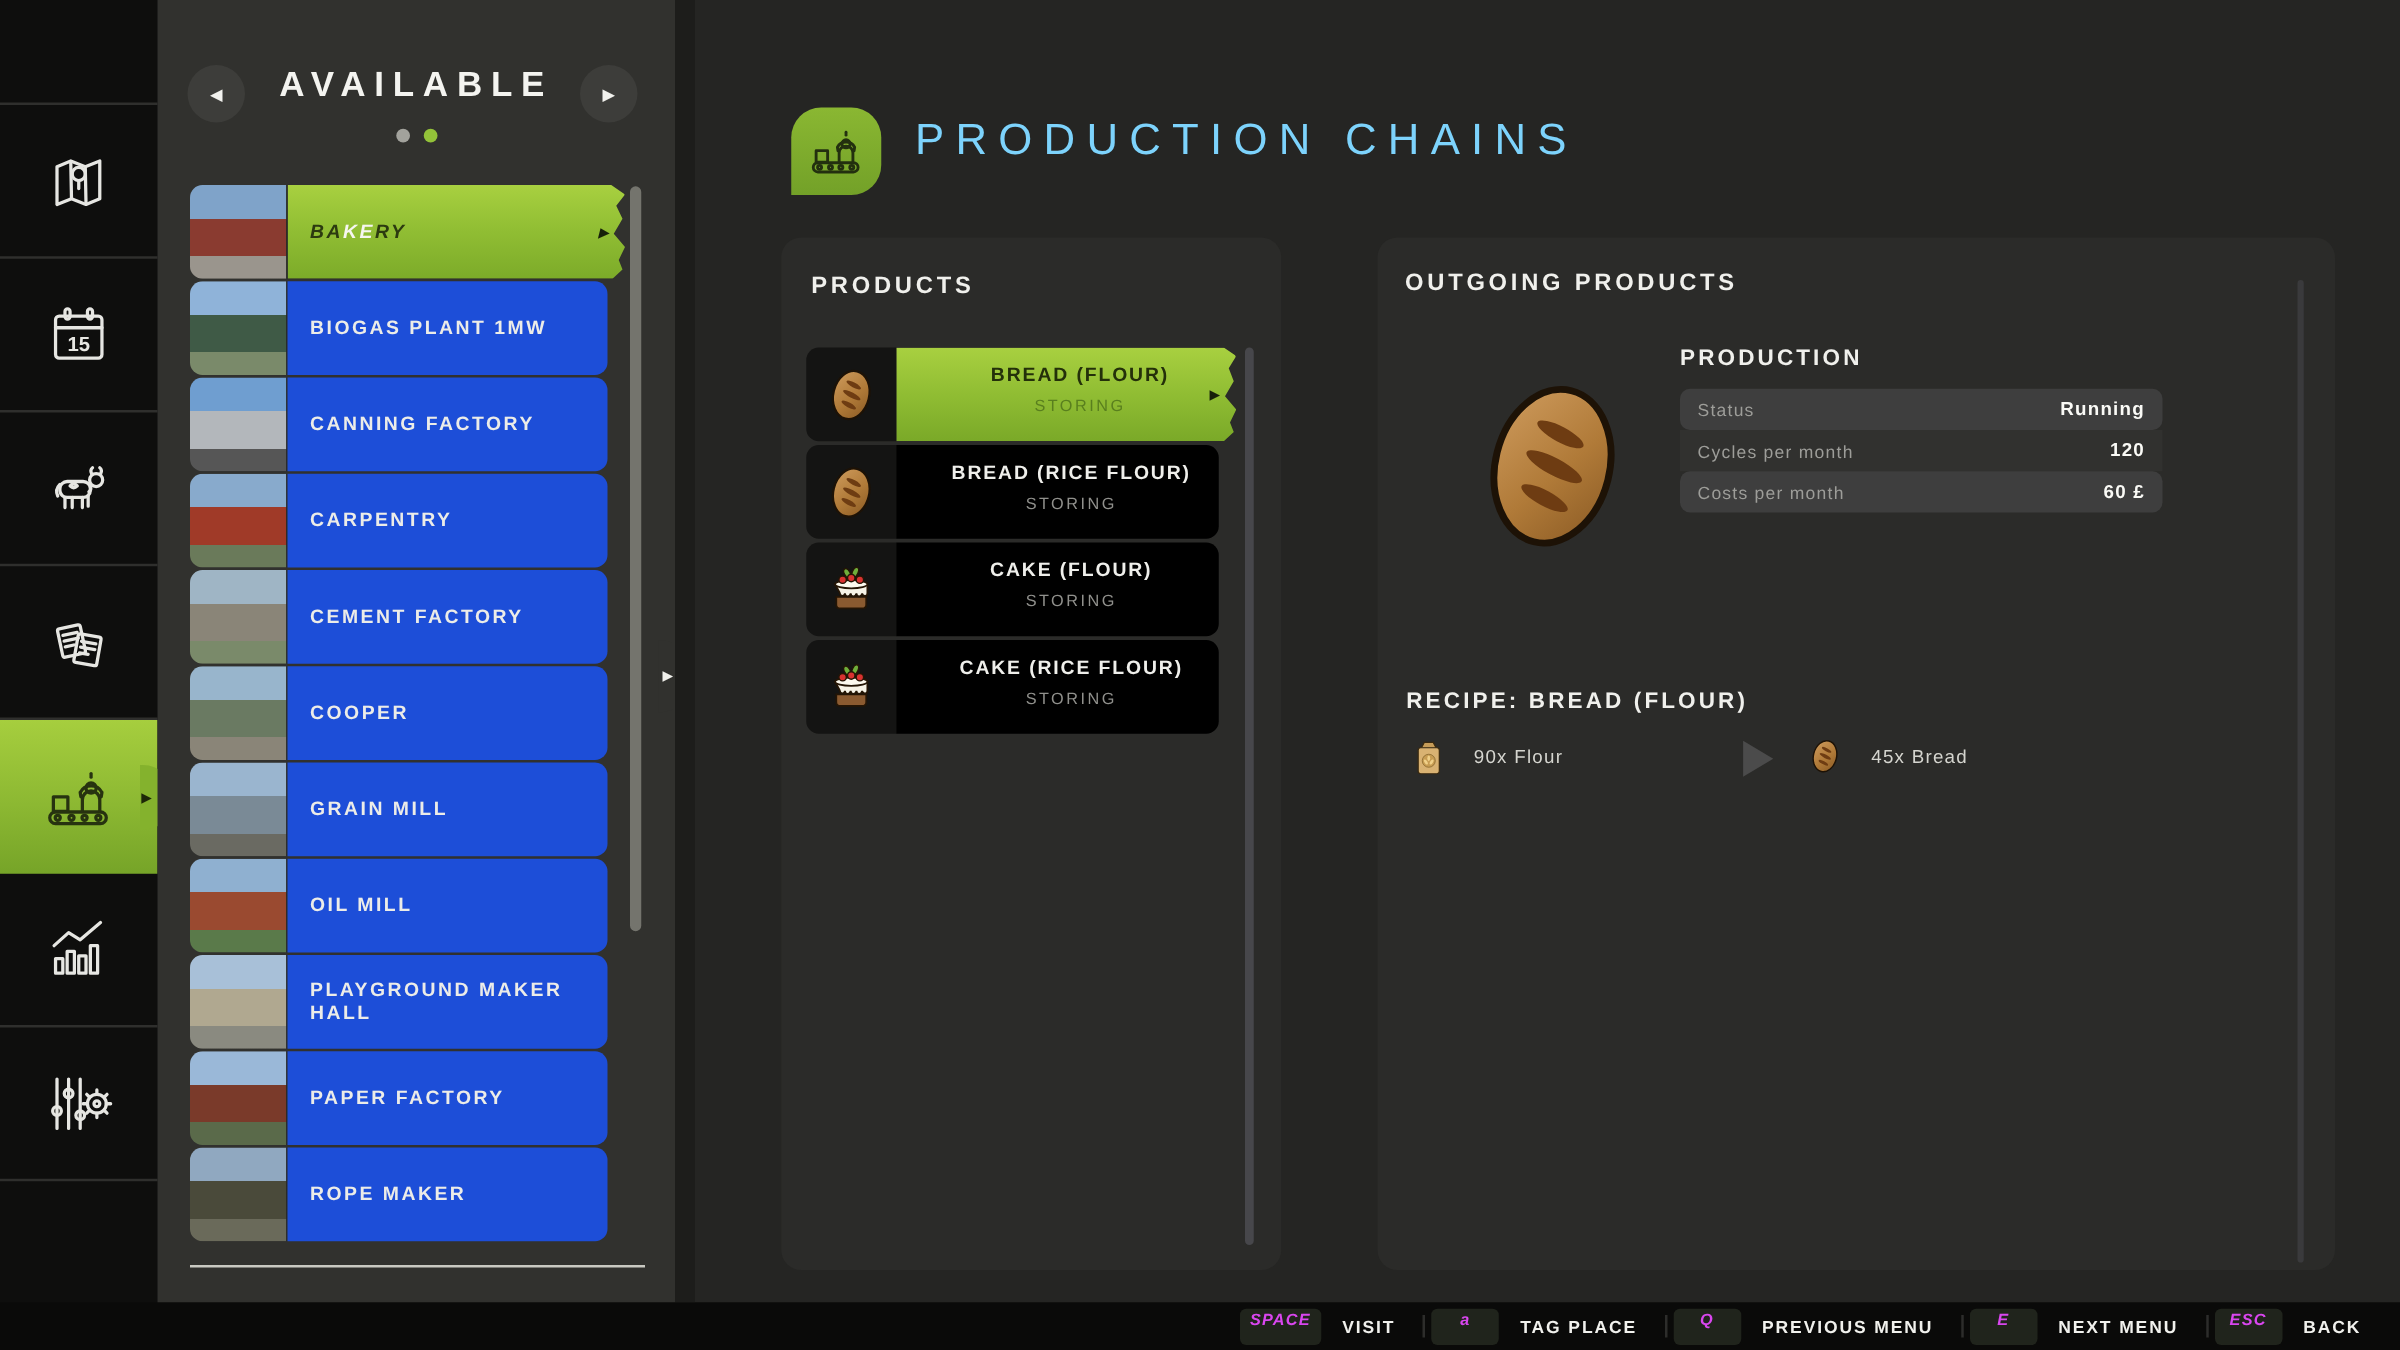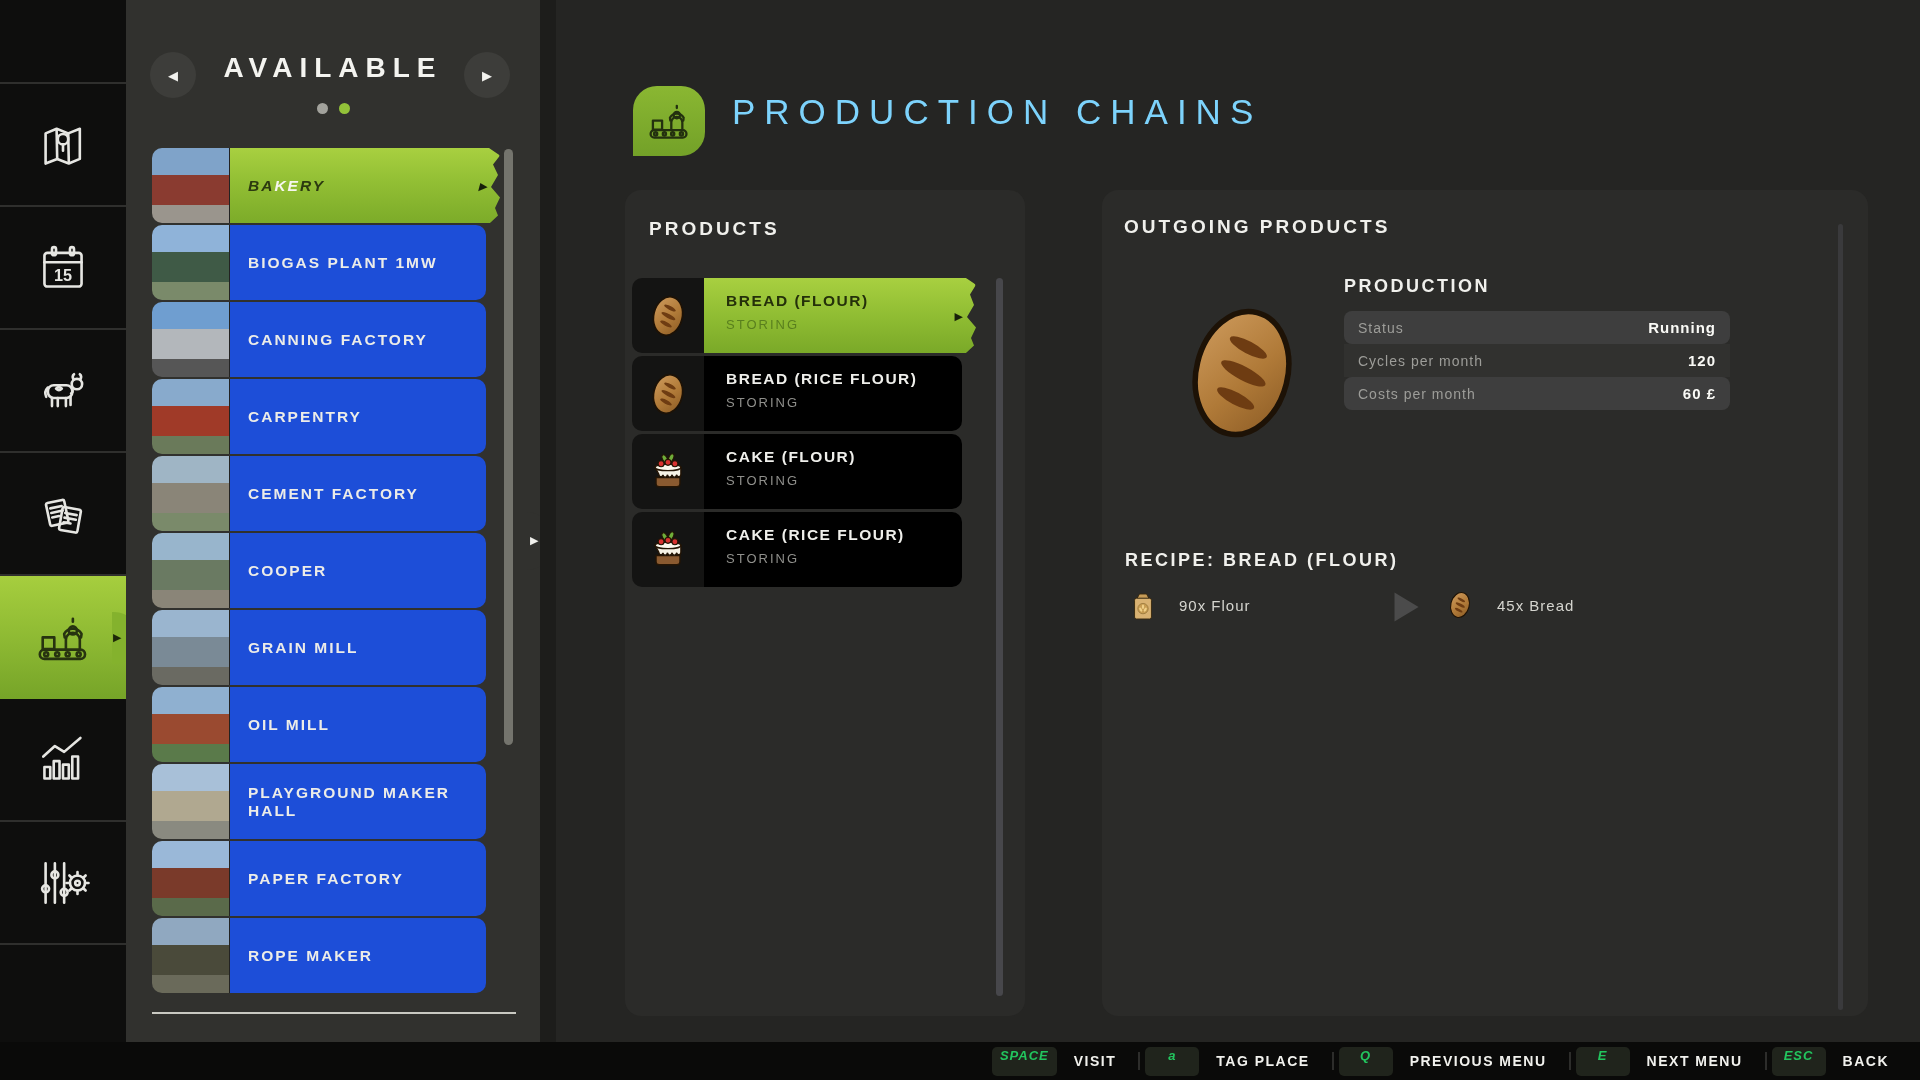--- a/index.html
+++ b/index.html
@@ -68,21 +68,21 @@
   .page-title { position:absolute; left:192px; top:92px; color:#7dd3fc; font-size:35px; font-weight:500;
     letter-spacing:9px; }
 
   .panel { position:absolute; top:190px; height:826px; background:#2b2b29; border-radius:16px; }
   .products-panel { left:85px; width:400px; }
   .outgoing-panel { left:562px; width:766px; }
   .panel h3 { color:#f0f0ec; font-size:19px; font-weight:600; letter-spacing:3px; }
   .products-panel h3 { position:absolute; left:24px; top:28px; }
   .outgoing-panel h3 { position:absolute; left:22px; top:26px; }
 
-  .prd-list { position:absolute; left:7px; top:88px; width:348px; }
+  .prd-list { position:absolute; left:20px; top:88px; width:348px;text-align:center; }
   .prd-item { position:relative; display:flex; width:330px; height:75px; margin-bottom:3px; cursor:pointer; }
   .prd-tile { flex:0 0 72px; background:#141413; border-radius:10px 0 0 10px; display:flex;
     align-items:center; justify-content:center; }
   .prd-tile svg { width:46px; height:52px; }
   .prd-body { flex:1; background:#000000; border-radius:0 10px 10px 0; padding:14px 0 0 22px; }
   .prd-name { color:#efefeb; font-size:15.5px; font-weight:600; letter-spacing:1.5px; }
   .prd-status { color:#90908c; font-size:13px; letter-spacing:2px; margin-top:7px; }
   .prd-item.selected { width:344px; }
   .prd-item.selected .prd-body { background:linear-gradient(180deg,#a8d040 0%, #90bd33 50%, #7aa928 100%);
     box-shadow:0 5px 8px rgba(0,0,0,.45);
@@ -110,21 +110,21 @@
   .recipe-row .play { position:absolute; left:263px; top:0; width:36px; height:40px; color:#4b4b4b; }
   .recipe-row .sm-bread { position:absolute; left:321px; top:0; width:28px; height:36px; }
   .recipe-row .out-label { position:absolute; left:372px; top:10px; color:#d5d5cf; font-size:15px; letter-spacing:1px; }
   .out-scrollbar { position:absolute; left:736px; top:34px; width:5px; height:786px;
     background:#3a3a3c; border-radius:3px; }
 
   
   .hotbar { position:absolute; left:0; top:1042px; width:1920px; height:38px; background:#0a0a09;
     display:flex; justify-content:flex-end; align-items:center; padding-right:14px; }
   .hk-group { display:flex; align-items:center; }
-  .keycap { min-width:54px; height:29px; background:#20241c; border-radius:5px; color:#22c55e;
+  .keycap { min-width:54px; height:29px; background:#20241c; border-radius:5px; color:#d946ef;
     font-size:13px; font-style:italic; font-weight:600; letter-spacing:1px;
     display:flex; justify-content:center; padding:1px 8px 0 8px; cursor:pointer; }
   .hk-label { margin:0 17px; color:#f1f1ed; font-size:14px; font-weight:600; letter-spacing:1.5px; white-space:nowrap; }
   .hk-sep { width:2px; height:18px; background:#2d2d2b; margin:0 5px; }
 </style>
 </head>
 <body>
 
 <svg width="0" height="0" style="position:absolute">
   <defs>

